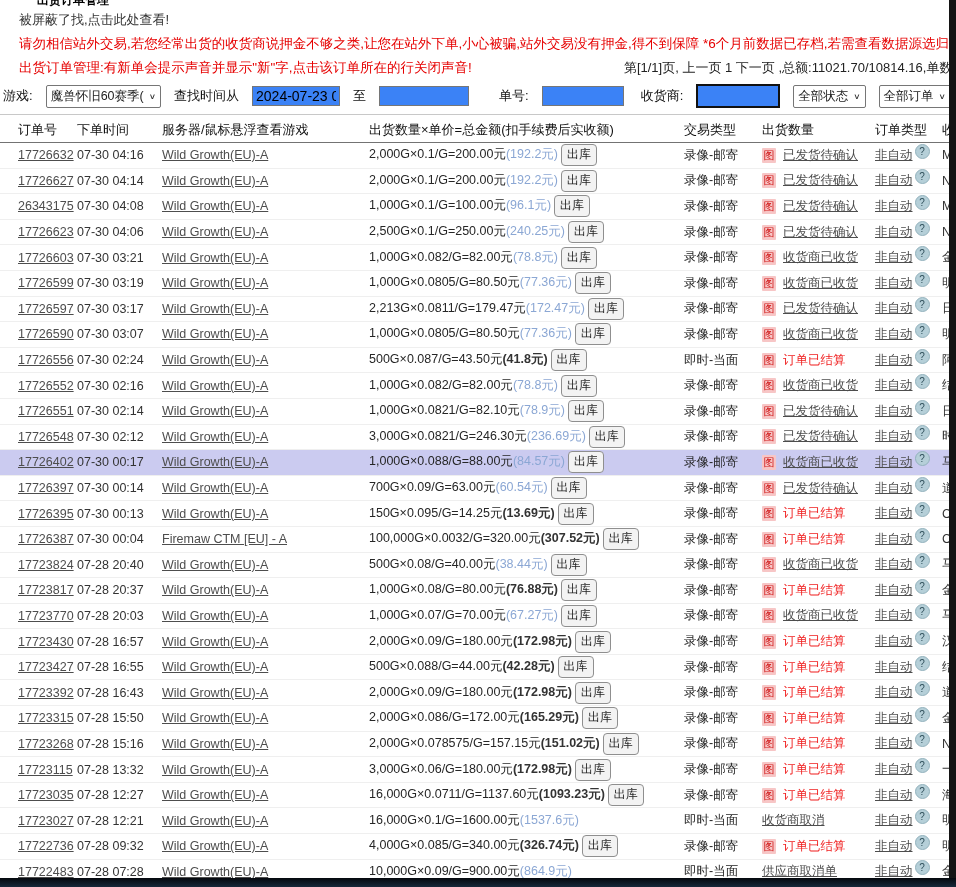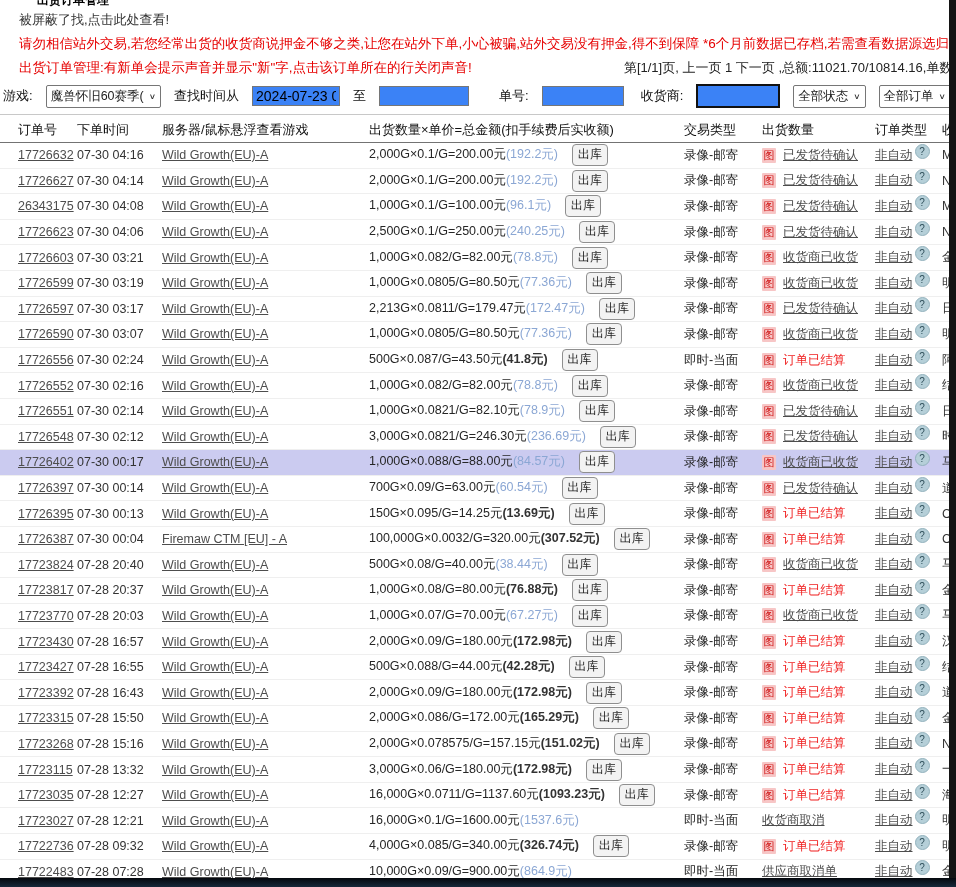--- a/index.html
+++ b/index.html
@@ -31,21 +31,21 @@
     border-bottom:1px solid #737373;overflow:hidden;white-space:nowrap;}
   table.orders td{height:22.6px;border-bottom:1px solid #efefef;font-size:12.5px;
     overflow:hidden;white-space:nowrap;vertical-align:middle;}
   td.c-id,th.c-id{padding-left:18px;}
   tr.hl td{background:#cbcbf0;}
   a.glink{color:#4d4d4d;text-decoration:underline;cursor:pointer;}
   .time{color:#333;}
   .amt{color:#262626;}
   .net.blue{color:#8ba7d4;}
   .net.dark{color:#333;font-weight:bold;}
-  button.ship{margin-left:14px;padding:1px 5px 2px;border:1.5px solid #8f8f8f;border-radius:4px;
+  button.ship{margin-left:3px;padding:1px 5px 2px;border:1.5px solid #8f8f8f;border-radius:4px;
     background:#f3f3f3;font-size:12px;color:#222;cursor:pointer;
     font-family:"Liberation Sans","DejaVu Sans",sans-serif;}
   .imgico{display:inline-block;width:14px;height:15px;background:#f7c6c6;color:#d01818;
     font-size:11px;line-height:15px;text-align:center;margin-right:7px;border-radius:1px;cursor:pointer;}
   a.status{cursor:pointer;}
   a.status.dark{color:#4d4d4d;text-decoration:underline;}
   a.status.red{color:#f02020;text-decoration:none;font-weight:normal;}
   .qico{display:inline-block;width:13px;height:13px;border-radius:50%;background:#b5cfd8;
     border:1px solid #93b2bd;color:#2f4f5a;font-size:10px;line-height:13px;text-align:center;
     margin-left:2px;position:relative;top:-4px;cursor:pointer;}

